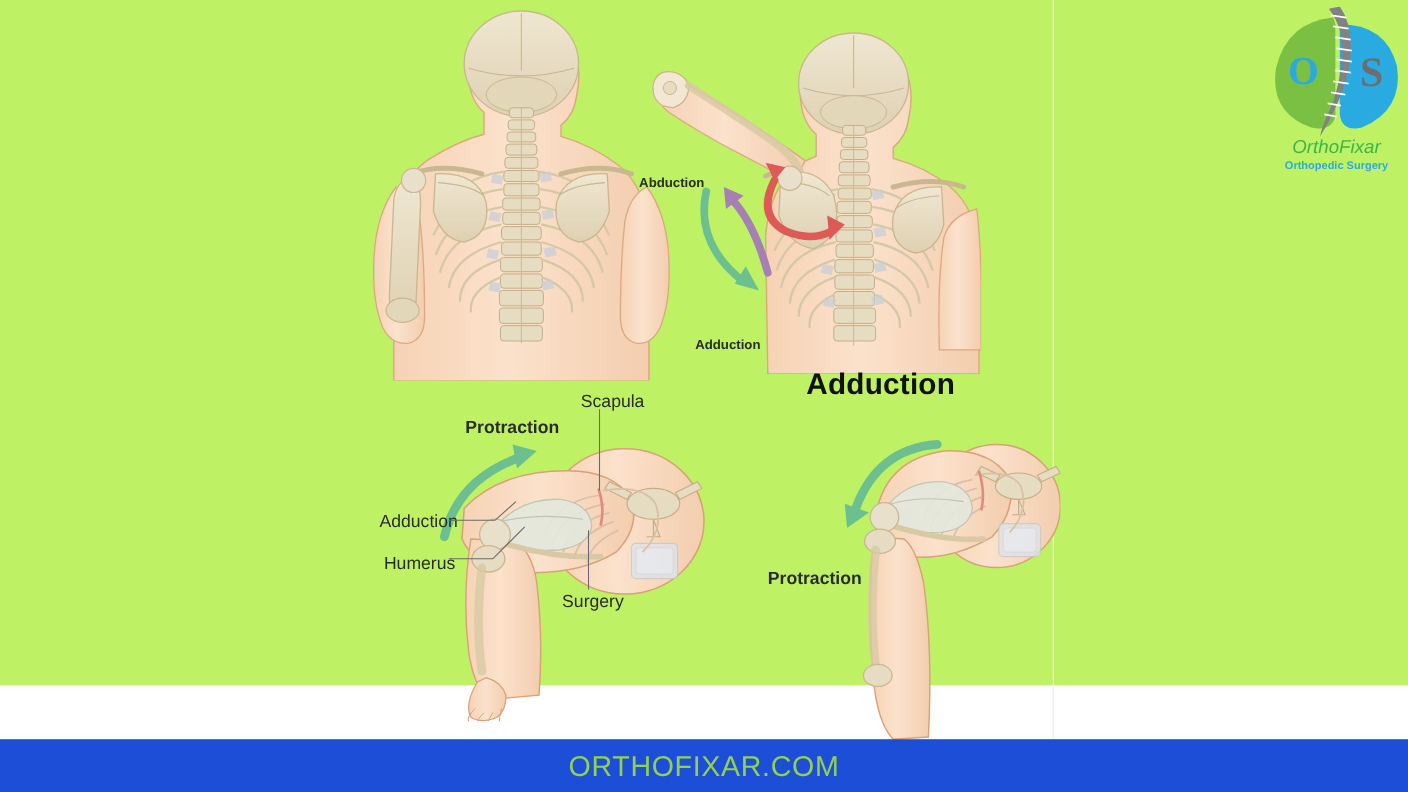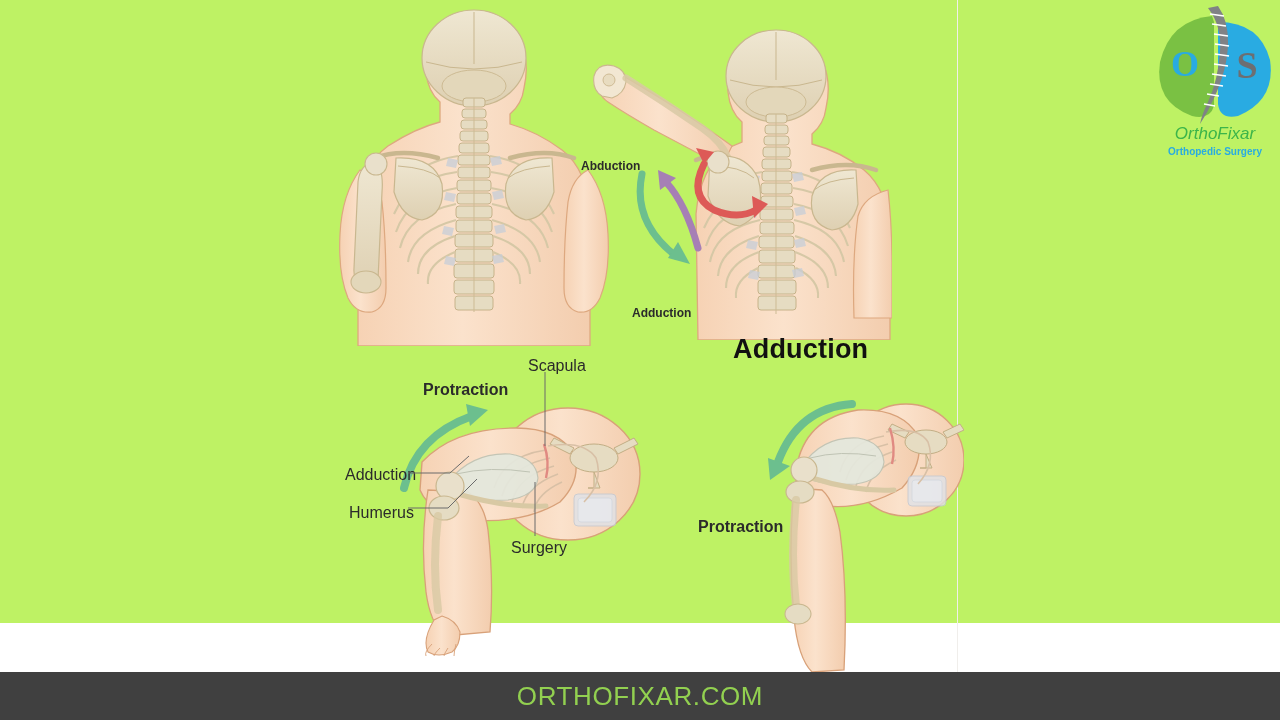--- a/index.html
+++ b/index.html
@@ -380,17 +380,17 @@
 
         <text x="33" y="70" text-anchor="middle" font-family="'Liberation Serif', serif" font-size="36" font-weight="bold" fill="#29abe2">O</text>
 
         <text x="95" y="72" text-anchor="middle" font-family="'Liberation Serif', serif" font-size="38" font-weight="bold" fill="#6d6e71">S</text>
       </svg>
     </div>
     <div id="logo-wordmark" style="color:#3cb54a;">OrthoFixar</div>
     <div id="logo-subtitle" style="color:#29abe2;">Orthopedic Surgery</div>
   </div>
 
-  <div id="bottom-banner" style="background:#404040;">
+  <div id="bottom-banner" style="background:#1d4ed8;">
     <div id="banner-text" style="color:#92d050;">ORTHOFIXAR.COM</div>
   </div>
 
 </div>
 
 </body></html>

